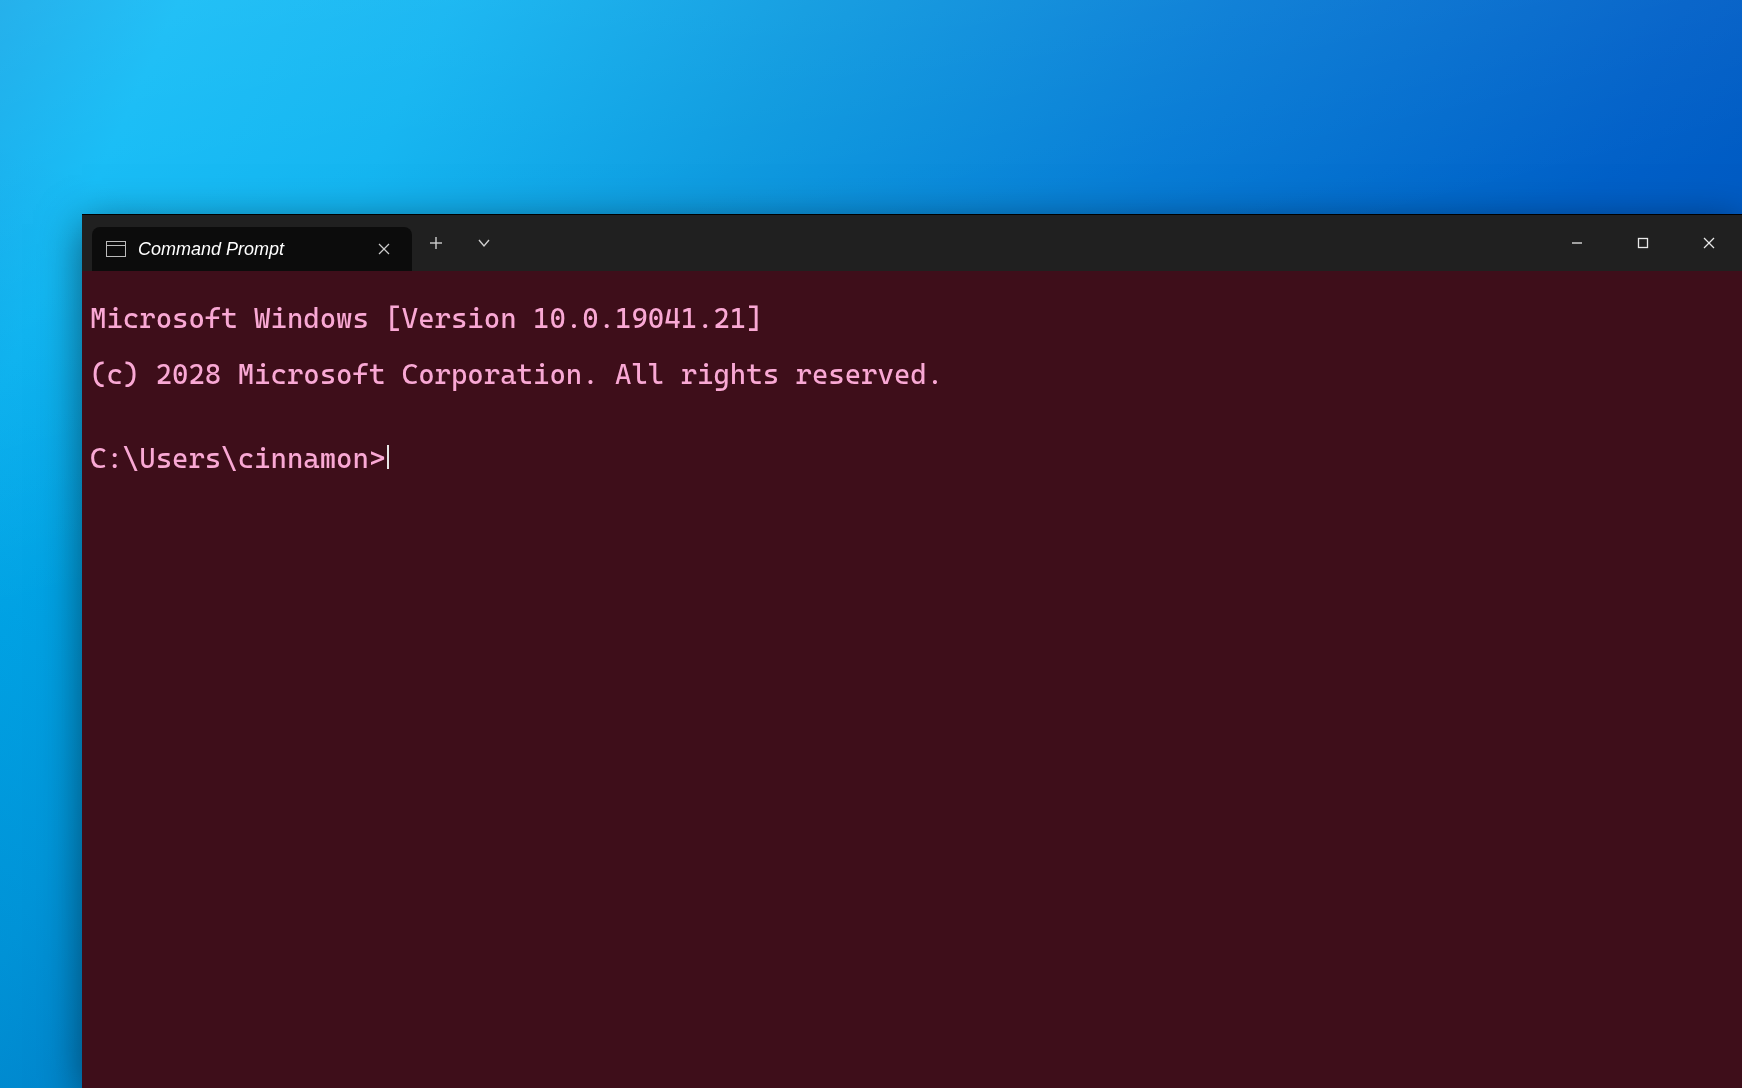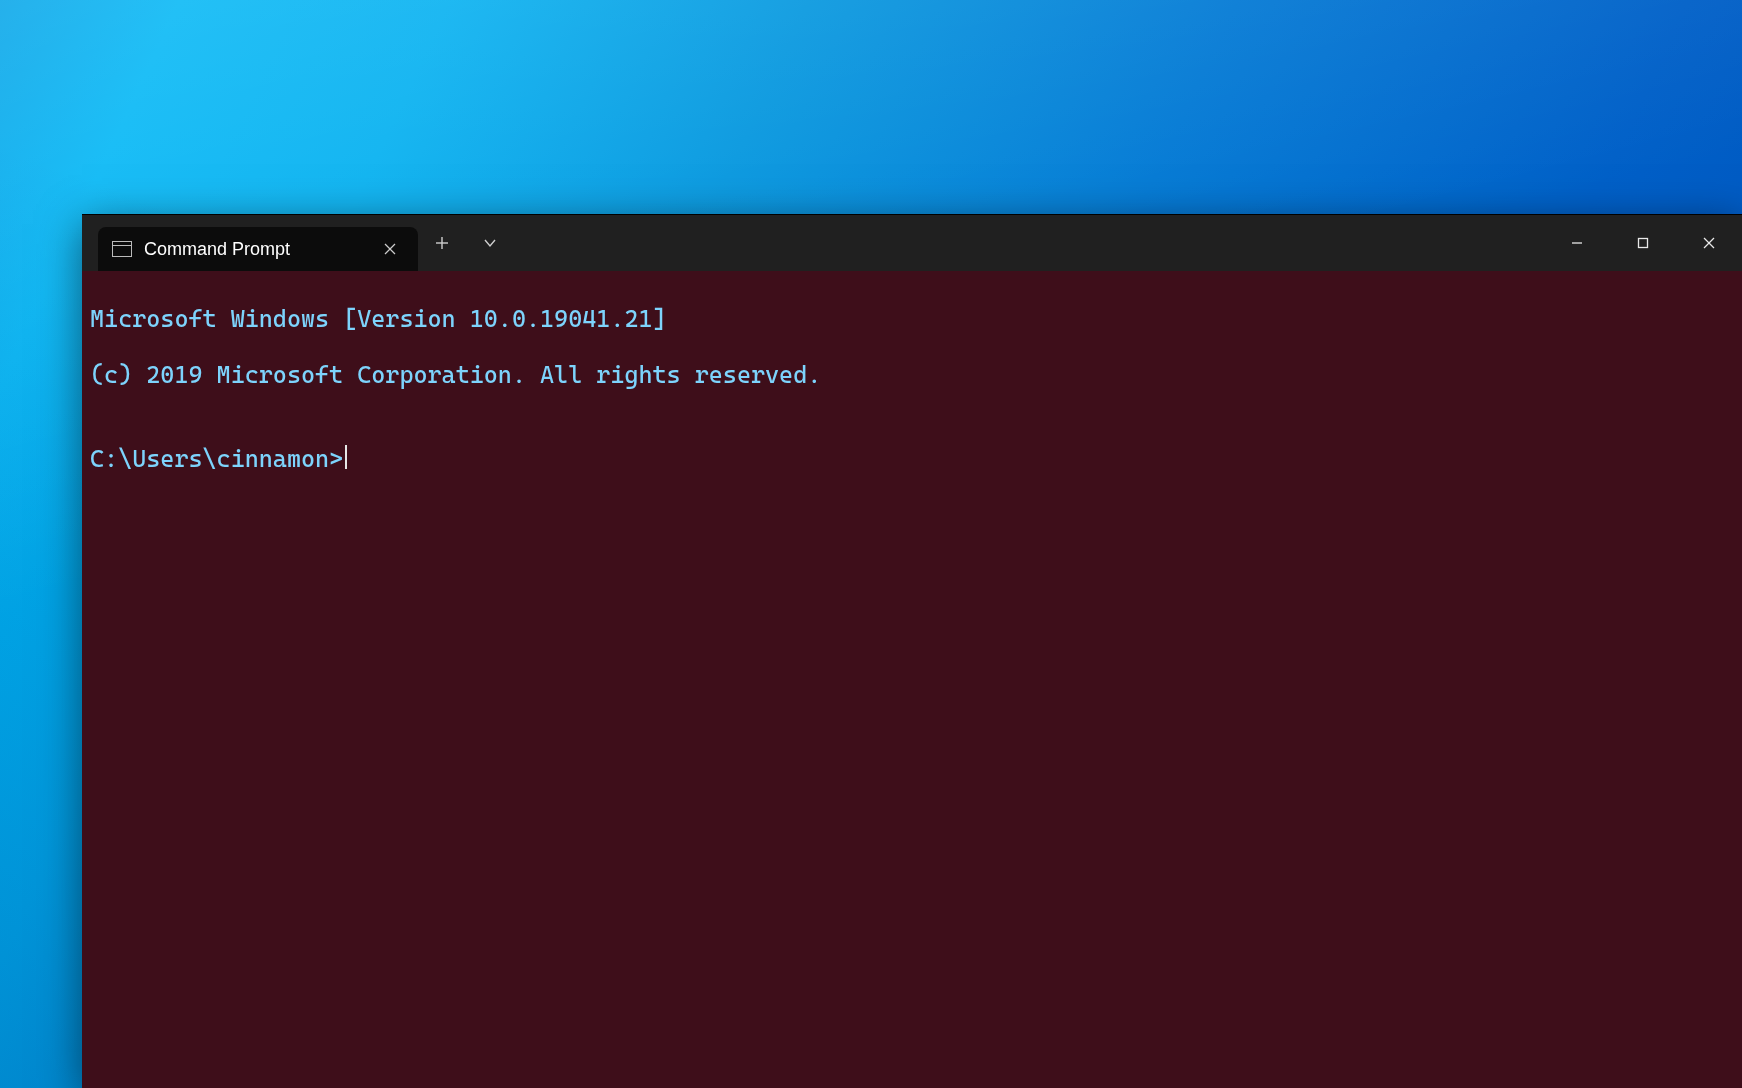--- a/index.html
+++ b/index.html
@@ -51,21 +51,22 @@
     height: 56px;
     background: #202020;
     display: flex;
     align-items: stretch;
     user-select: none;
   }
 
   .tab-strip {
     display:flex;
     align-items: flex-end;
-    padding-left: 16px;
+    padding-left: 10px;
+    font-style: italic;
   }
 
   .tab {
     display:flex;
     align-items:center;
     gap:12px;
     height: 44px;
     margin-top: 12px;
     background: #0c0c0c;
     color: #ffffff;
@@ -112,23 +113,23 @@
   .win-controls { display:flex; }
   .win-btn {
     width: 66px;
     display:flex; align-items:center; justify-content:center;
     color:#e8e8e8;
   }
 
   .terminal-body {
     flex:1;
     background: #3e0e1a;
-    color: #7dd3fc;
+    color: #f9a8d4;
     font-family: "Cascadia Mono","Consolas",monospace;
-    font-size: 24px;
+    font-size: 28px;
     line-height: 28px;
     padding: 6px 8px;
     white-space: pre;
     overflow: hidden;
   }
   .terminal-body .line { display:block; }
   .prompt-line { display:flex; align-items:flex-start; }
   .cursor {
     display:inline-block;
     width:2px; height:24px;
@@ -187,19 +188,19 @@
           <svg width="14" height="14" viewBox="0 0 14 14">
             <line x1="2" y1="2" x2="12" y2="12" stroke="currentColor" stroke-width="1.3"></line>
             <line x1="12" y1="2" x2="2" y2="12" stroke="currentColor" stroke-width="1.3"></line>
           </svg>
         </div>
       </div>
     </div>
 
     <div class="terminal-body">
 <span class="line">Microsoft Windows [Version 10.0.19041.21]</span>
-<span class="line">(c) 2019 Microsoft Corporation. All rights reserved.</span>
+<span class="line">(c) 2028 Microsoft Corporation. All rights reserved.</span>
 <span class="line"></span>
 <span class="prompt-line"><span>C:\Users\cinnamon&gt;</span><span class="cursor"></span></span>
     </div>
 
   </div>
 </div>
 
 </body></html>

